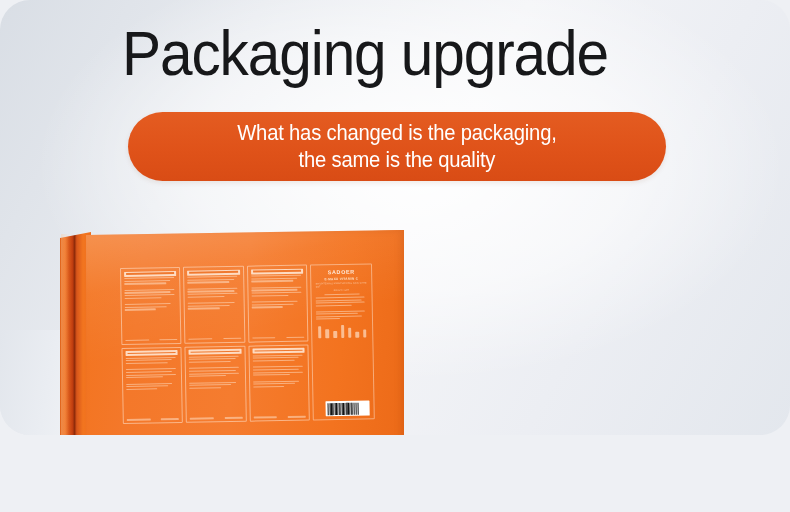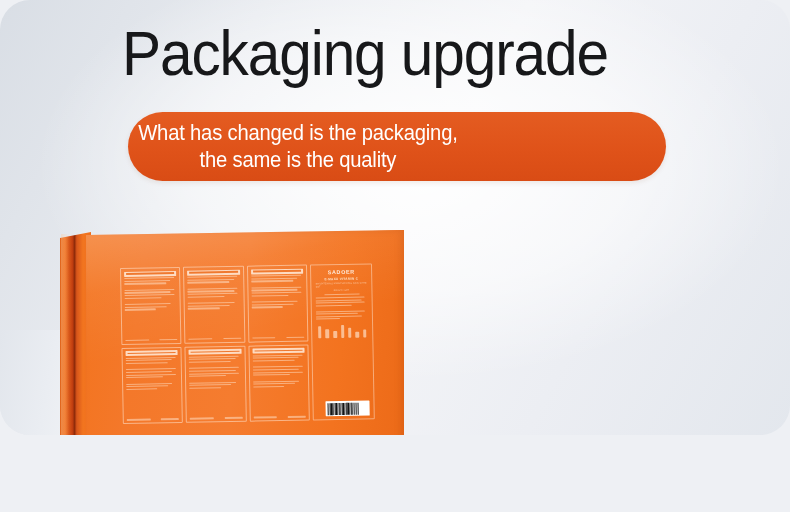--- a/index.html
+++ b/index.html
@@ -36,21 +36,21 @@
     color:#17181a;
     transform:scaleX(.93);transform-origin:left center;
     white-space:nowrap;
   }
   
   #banner{
     position:absolute;left:128px;top:112px;width:538px;height:69px;
     background:linear-gradient(180deg,#e45c21 0%,#df5219 58%,#d94c15 100%);
     border-radius:35px;
     box-shadow:0 2px 5px rgba(120,60,20,.10);
-    display:flex;align-items:center;justify-content:flex-start;
+    display:flex;align-items:center;justify-content:center;
   }
   #banner-text{
     color:#fff;text-align:center;
     font-size:21.5px;line-height:27px;font-weight:400;
     letter-spacing:-.2px;
     transform:scaleX(.94);
   }
   #banner-text .l2{display:block;}
   
   #copy{position:absolute;left:428px;top:236px;width:300px;}

